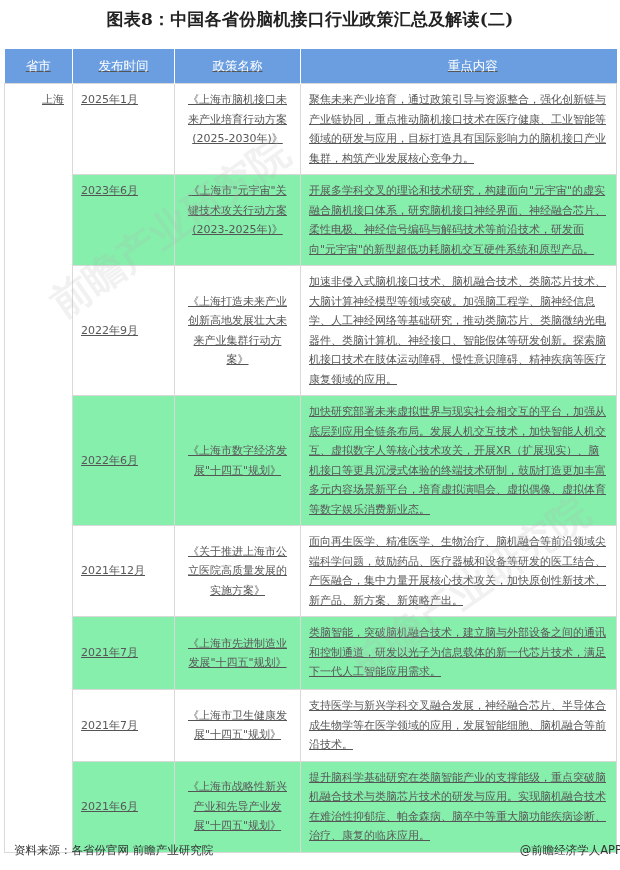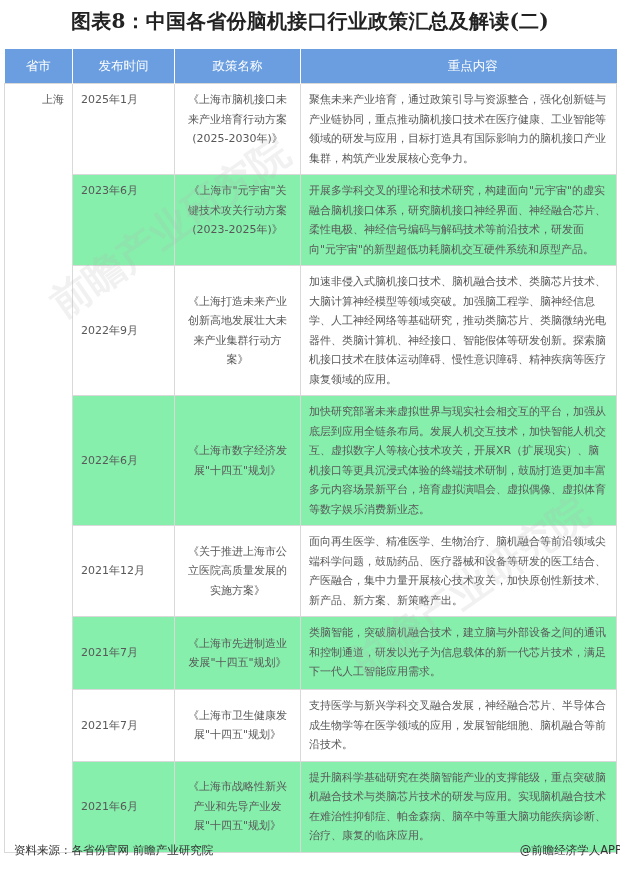--- a/index.html
+++ b/index.html
@@ -4,25 +4,25 @@
 <style>
   html, body { margin: 0; padding: 0; background: #ffffff; }
   body {
     width: 620px; height: 870px; position: relative; overflow: hidden;
     font-family: "DejaVu Sans", "Liberation Sans", sans-serif;
     color: #555555;
   }
   .title {
     position: absolute; left: 0; top: 8px; width: 620px; text-align: center;
     font-family: "DejaVu Serif", "Liberation Serif", serif;
-    font-weight: bold; font-size: 20px; color: #222222; letter-spacing: 0.2px;
+    font-weight: bold; font-size: 17px; color: #222222; letter-spacing: 0.2px;
   }
   table.policy {
     position: absolute; left: 4px; top: 49px; width: 612px;
-    border-collapse: collapse; table-layout: fixed;
+    border-collapse: collapse; table-layout: fixed; text-decoration: underline;
   }
   table.policy th {
     background: #6a9ee0; color: #ffffff; font-weight: normal;
     font-size: 12.5px; height: 34px; border-right: 1px solid #ffffff;
     text-align: center; padding: 0;
   }
   table.policy th:last-child { border-right: none; padding-left: 28px; }
   table.policy td {
     border: 1px solid #d9d9d9; font-size: 11px; line-height: 19.5px;
     vertical-align: top; padding: 6px 8px 6px 8px; color: #585858;

